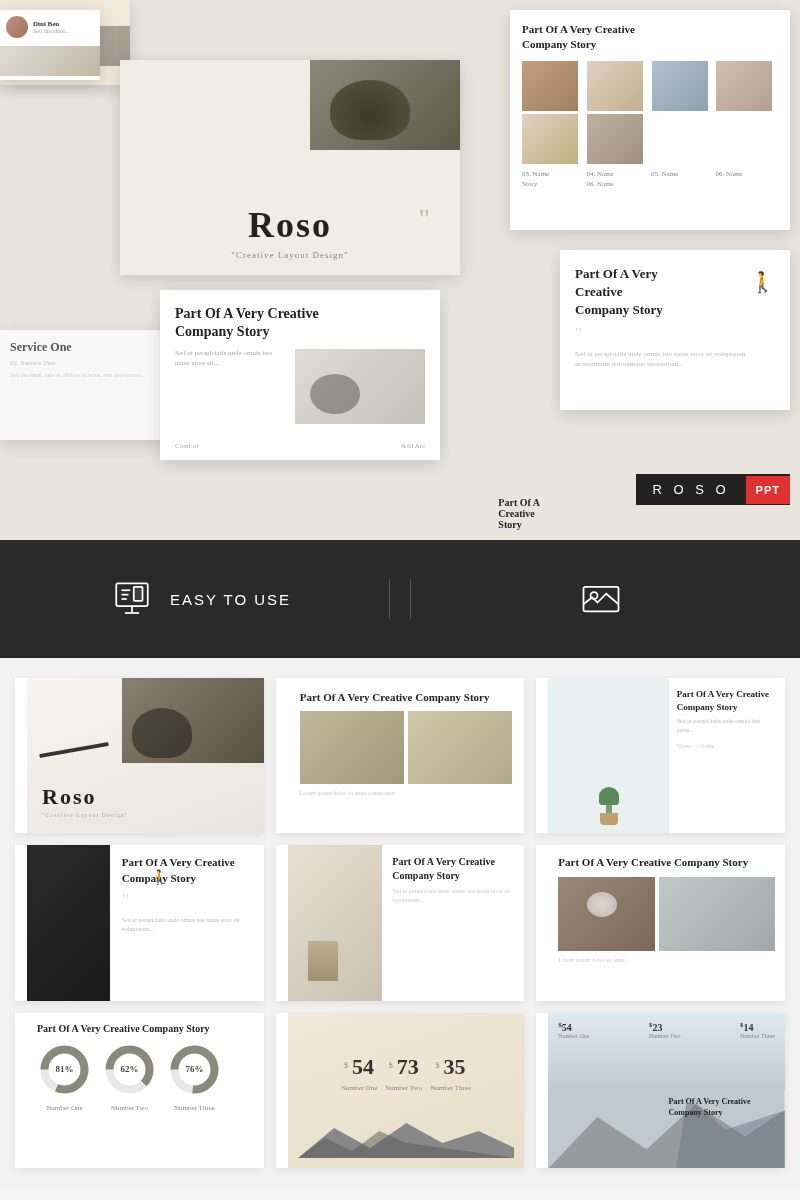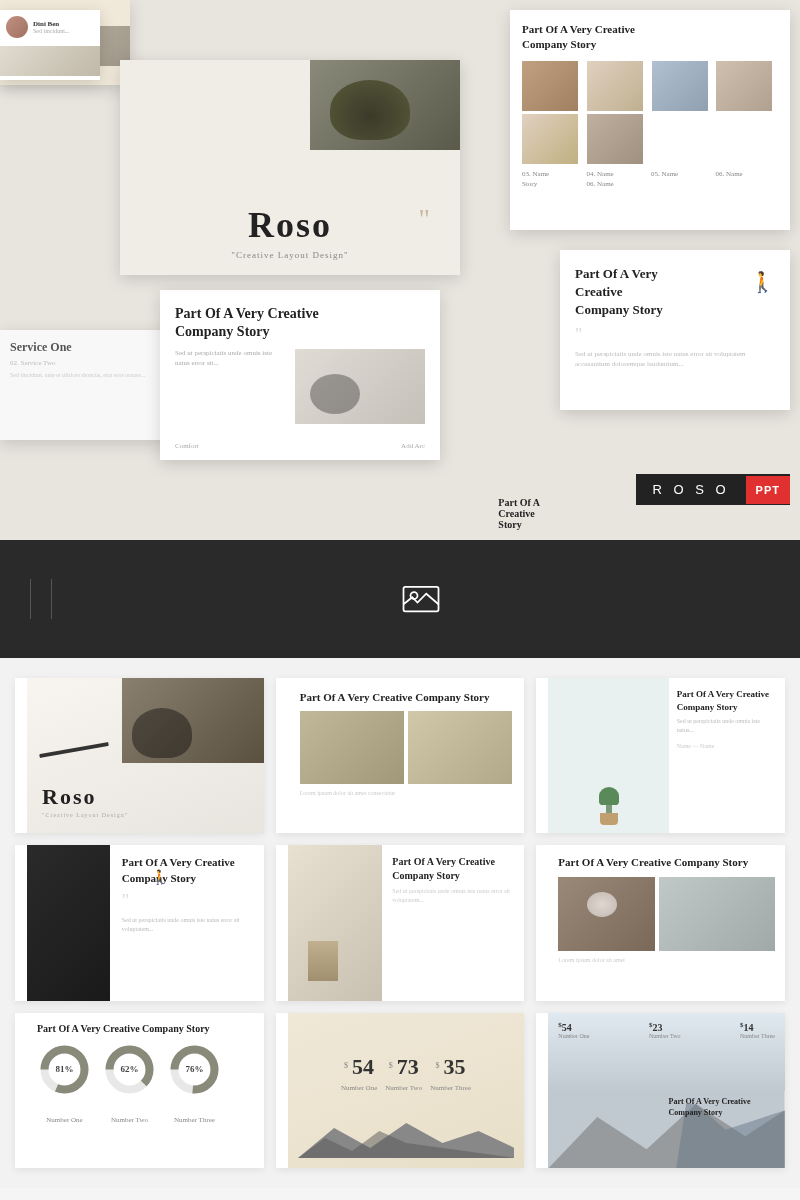--- a/index.html
+++ b/index.html
@@ -600,21 +600,21 @@
     }
     .gs7-charts {
       display: flex;
       gap: 10px;
       align-items: flex-end;
     }
     .pie-container {
       display: flex;
       flex-direction: column;
       align-items: center;
-      gap: 19px;
+      gap: 7px;
     }
     .pie-chart {
       position: relative;
       width: 55px;
       height: 55px;
     }
     .pie-chart svg {
       transform: rotate(-90deg);
     }
     .pie-label {
@@ -816,20 +816,34 @@
   <div class="roso-badge">
     <div class="roso-badge-text">R O S O</div>
     <div class="roso-badge-ppt">PPT</div>
   </div>
 
   <div style="position:absolute;bottom:10px;right:260px;font-size:10px;font-weight:bold;color:#222;z-index:2;">Part Of A<br>Creative<br>Story</div>
 </div>
 
 <div class="features-bar">
 
+  <div class="feature-item">
+    <div class="feature-icon">
+      <svg class="icon" viewBox="0 0 48 48" fill="none" stroke="#fff" stroke-width="2">
+        <rect x="6" y="6" width="36" height="26" rx="2"></rect>
+        <line x1="24" y1="32" x2="24" y2="40"></line>
+        <line x1="16" y1="40" x2="32" y2="40"></line>
+        <line x1="12" y1="14" x2="22" y2="14"></line>
+        <line x1="12" y1="19" x2="20" y2="19"></line>
+        <line x1="12" y1="24" x2="18" y2="24"></line>
+        <rect x="26" y="10" width="10" height="16" rx="1" fill="rgba(255,255,255,0.1)"></rect>
+      </svg>
+    </div>
+    <span class="feature-label">EASY TO USE</span>
+  </div>
 
   <div class="feature-divider"></div>
 
 
   <div class="feature-divider"></div>
 
   <div class="feature-item">
     <div class="feature-icon">
       <svg class="icon" viewBox="0 0 48 48" fill="none" stroke="#fff" stroke-width="2">
         <rect x="4" y="10" width="40" height="28" rx="2"></rect>

